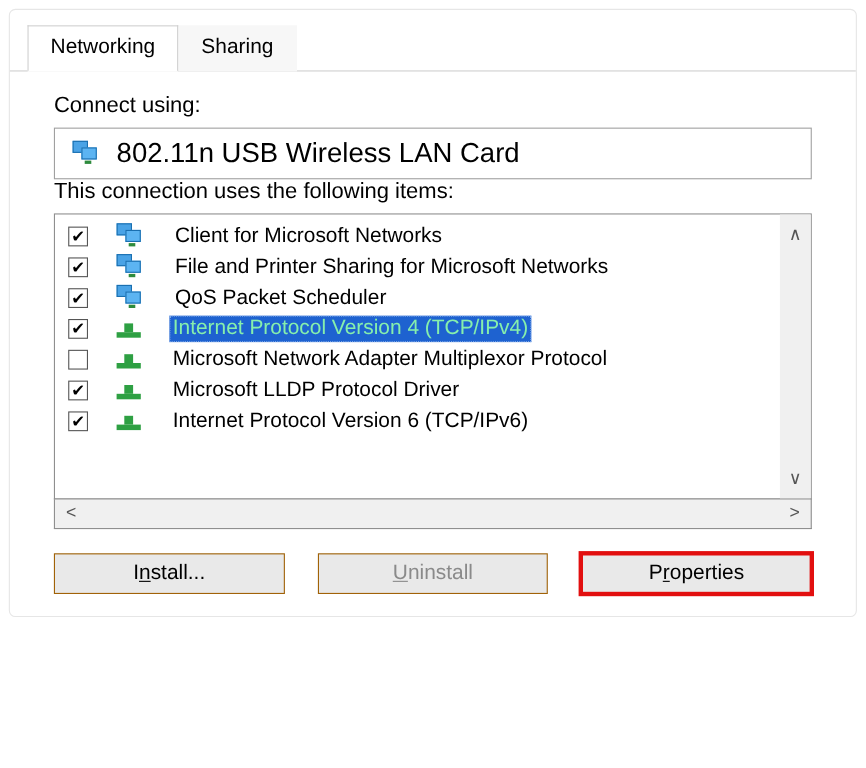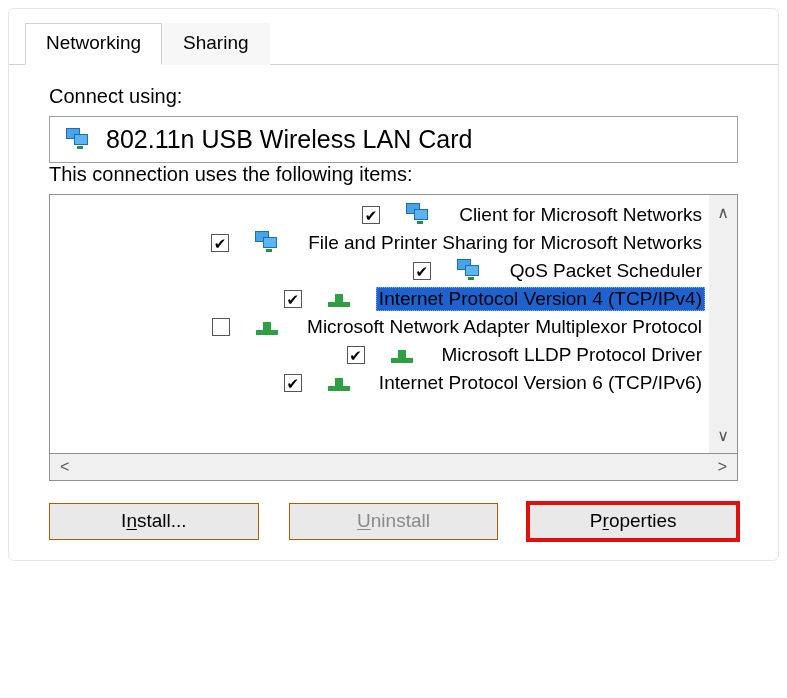--- a/index.html
+++ b/index.html
@@ -107,42 +107,41 @@
     overflow: hidden;
     padding: 6px 0 0 8px;
   }
   .list-row {
     display: flex;
     align-items: center;
     gap: 24px;
     padding: 2px 4px;
     font-size: 19px;
     white-space: nowrap;
-    justify-content: flex-end;
   }
   .cb {
     width: 18px; height: 18px;
     border: 1px solid #555;
     display: inline-flex;
     align-items: center;
     justify-content: center;
     font-size: 15px;
     line-height: 1;
     background:#fff;
   }
   .cb.checked::after { content:"✔"; }
   .item-icon {
     width: 26px; height: 22px;
     display:inline-flex; align-items:center; justify-content:center;
     position:relative;
   }
   .item-text { padding: 1px 3px; }
   .item-text.selected {
     background: #1e62d0;
-    color: #000000;
+    color: #86efac;
     outline: 1px dotted #7ea8e8;
     outline-offset: -1px;
   }
   .vscroll {
     width: 28px;
     background: #f0f0f0;
     display:flex; flex-direction:column; align-items:center; justify-content:space-between;
     padding: 8px 0;
     border-left: none;
   }

